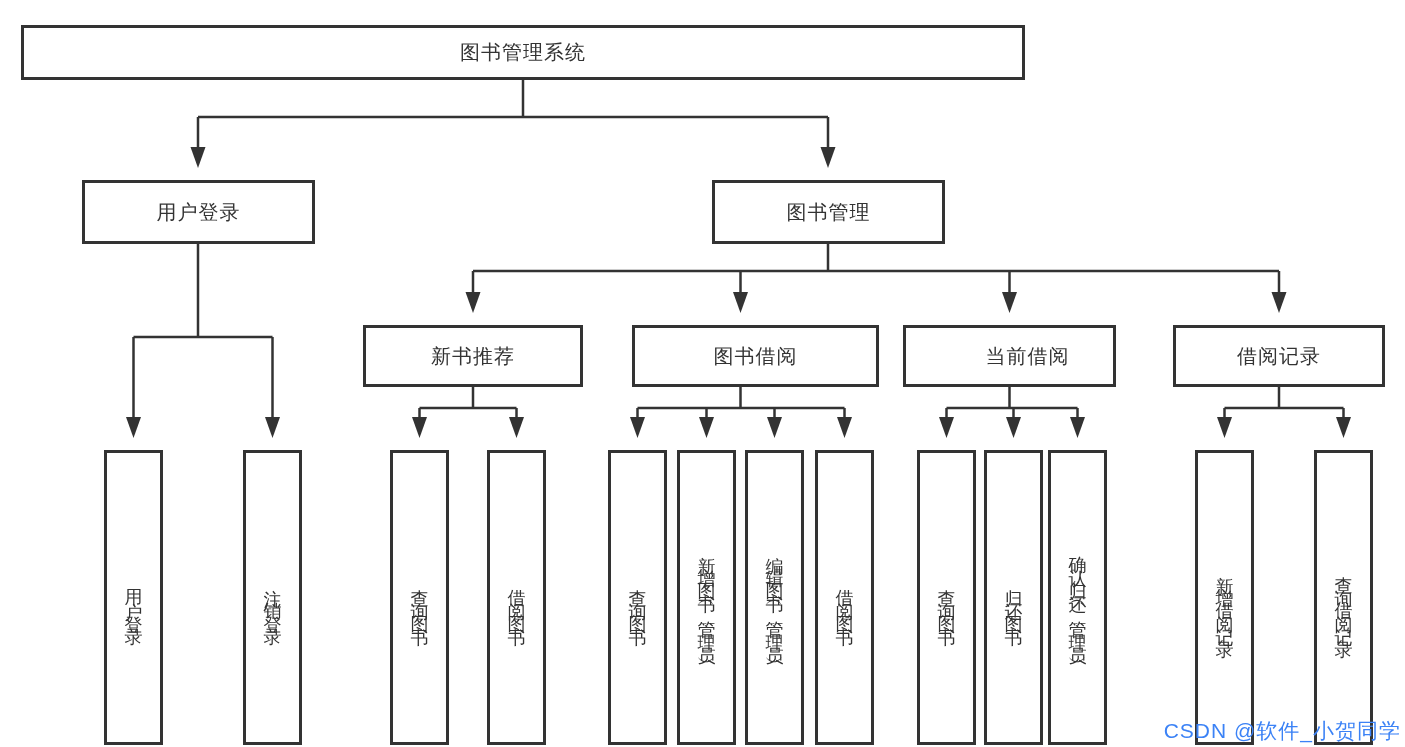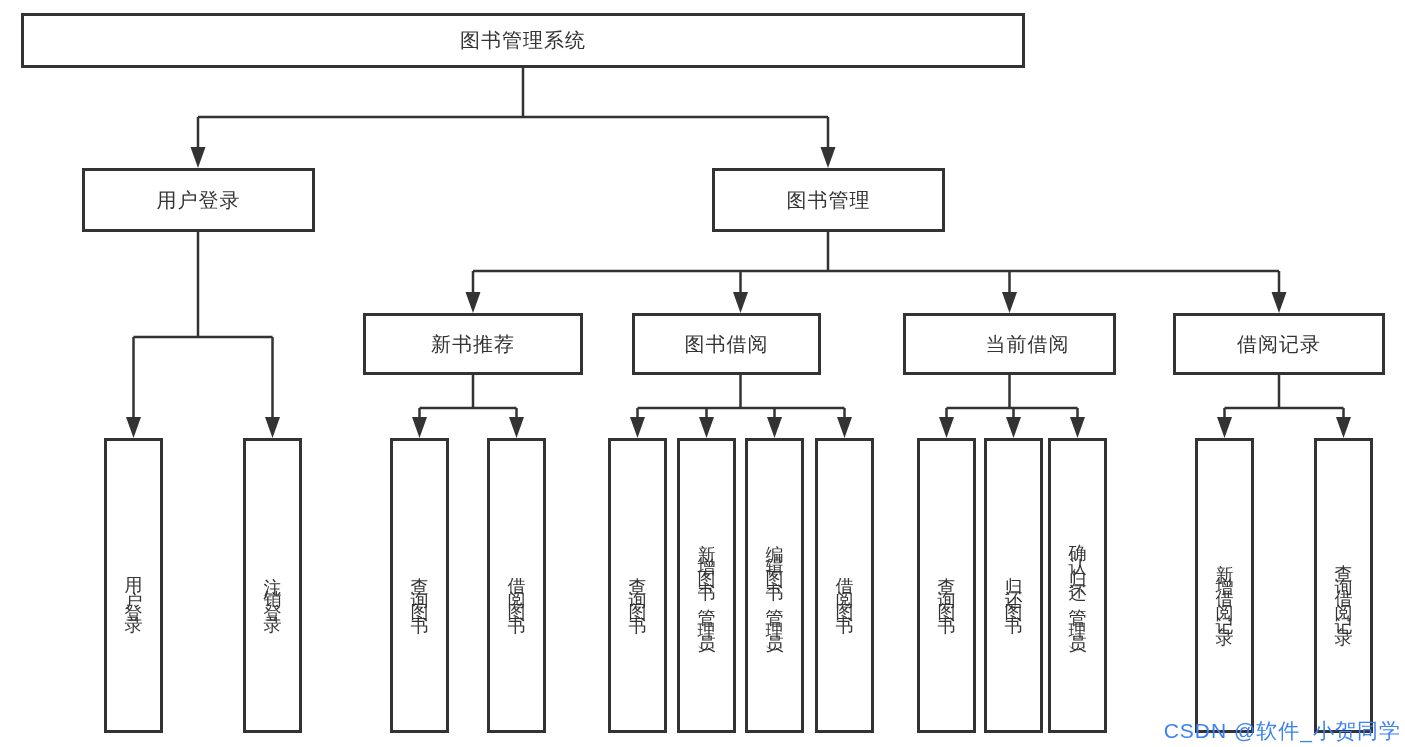--- a/index.html
+++ b/index.html
@@ -20,20 +20,21 @@
   .box {
     position: absolute;
     box-sizing: border-box;
     border: 3px solid #333333;
     background: #ffffff;
     color: #333333;
     display: flex;
     align-items: center;
     justify-content: center;
     text-align: center;
+    margin-top: 12px;
   }
   .h { font-size: 20px; letter-spacing: 1px; }
   .v {
     writing-mode: vertical-rl;
     text-orientation: mixed;
     font-size: 18px;
     letter-spacing: 13px;
     line-height: 1;
     padding-top: 6px;
   }
@@ -114,21 +115,21 @@
   <div class="box h" style="left:82px; top:168px; width:233px; height:64px;">
     <span>用户登录</span>
   </div>
   <div class="box h" style="left:363px; top:313px; width:220px; height:62px;">
     <span>新书推荐</span>
   </div>
 
   <div class="box h" style="left:712px; top:168px; width:233px; height:64px;">
     <span>图书管理</span>
   </div>
-  <div class="box h" style="left:632px; top:313px; width:189px; height:62px;">
+  <div class="box h" style="left:632px; top:313px; width:247px; height:62px;">
     <span>图书借阅</span>
   </div>
   <div class="box h" style="left:903px; top:313px; width:213px; height:62px;padding-left:36px;">
     <span>当前借阅</span>
   </div>
   <div class="box h" style="left:1173px; top:313px; width:212px; height:62px;">
     <span>借阅记录</span>
   </div>
 
   <div class="box v" style="left:104px; top:438px; width:59px; height:295px;">

